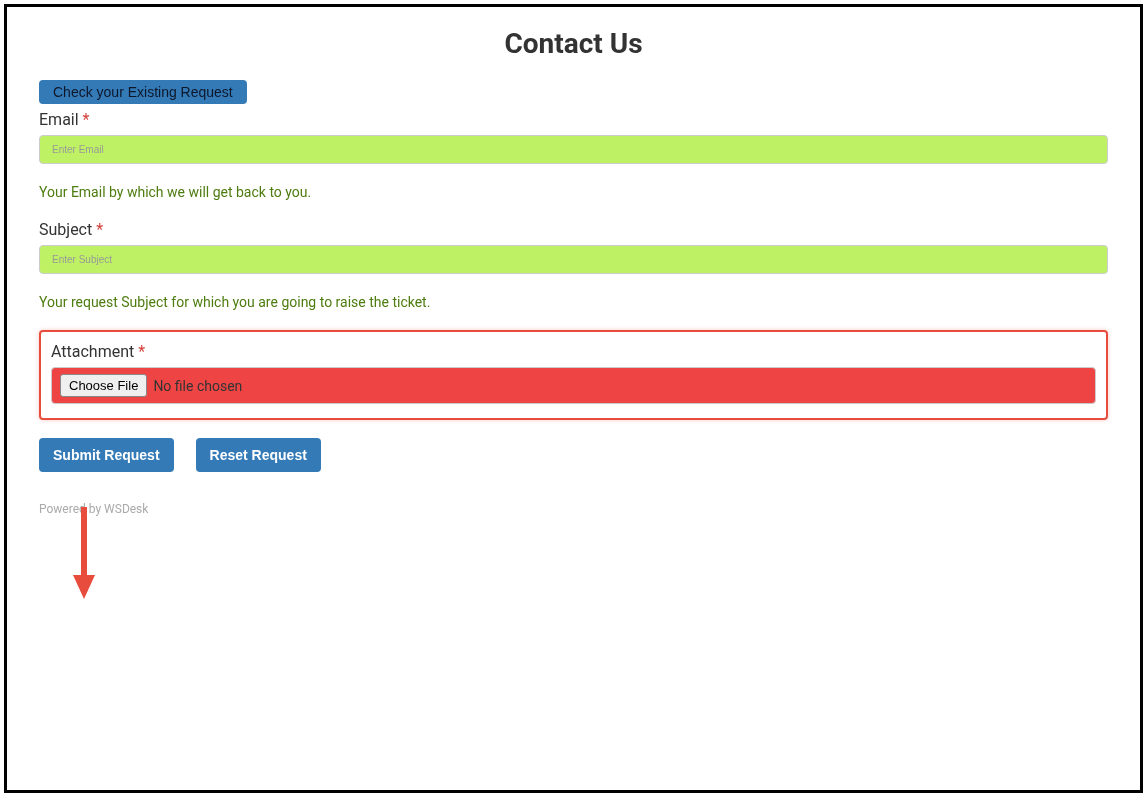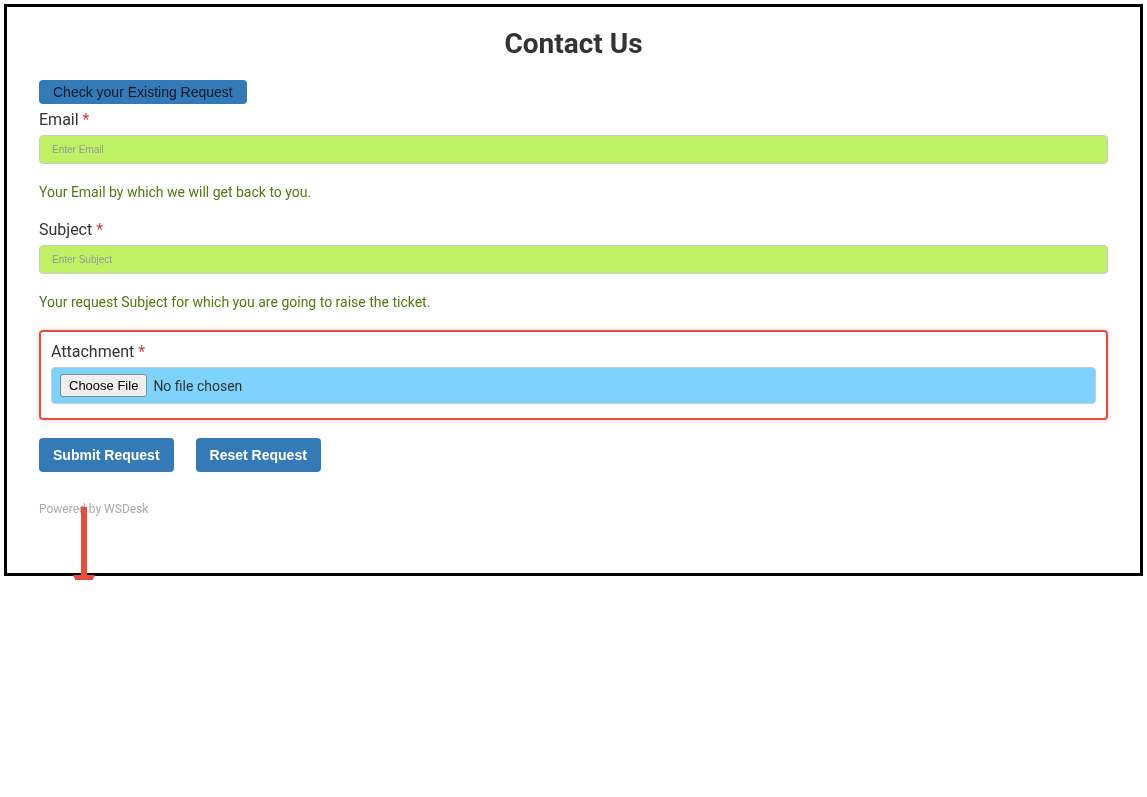--- a/index.html
+++ b/index.html
@@ -8,21 +8,21 @@
       padding: 0;
     }
     body {
       font-family: -apple-system, BlinkMacSystemFont, "Segoe UI", Roboto, "Helvetica Neue", Arial, sans-serif;
       background: #fff;
       padding: 4px;
     }
     .outer-frame {
       border: 3px solid #000;
       width: 1139px;
-      height: 572px;
+      height: 789px;
       padding: 20px 32px;
       position: relative;
     }
     .page-title {
       text-align: center;
       font-size: 28px;
       font-weight: 700;
       color: #333;
       margin-bottom: 20px;
     }
@@ -80,21 +80,21 @@
       border-radius: 4px;
       padding: 10px 10px 14px 10px;
       margin-bottom: 18px;
       box-shadow: 0 0 4px rgba(231,76,60,0.3);
     }
     .file-wrapper {
       width: 100%;
       border: 1px solid #ccc;
       border-radius: 4px;
       padding: 6px 8px;
-      background: #7dd3fc;
+      background: #ef4444;
       display: flex;
       align-items: center;
       gap: 6px;
     }
     .choose-file-btn {
       background: #efefef;
       border: 1px solid #888;
       border-radius: 3px;
       padding: 3px 8px;
       font-size: 13px;

